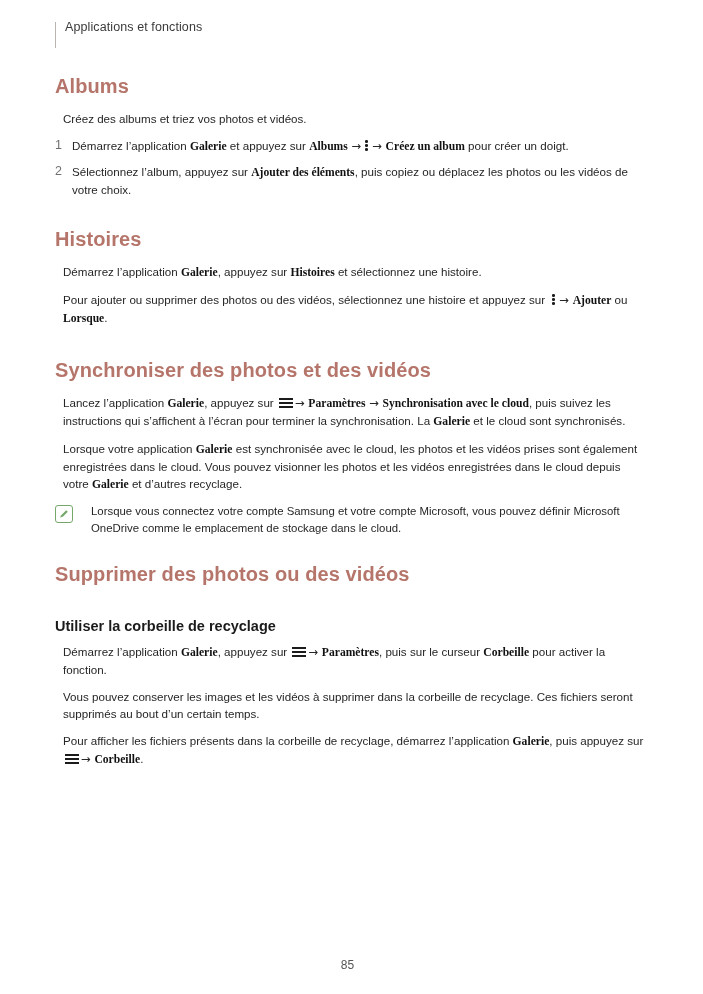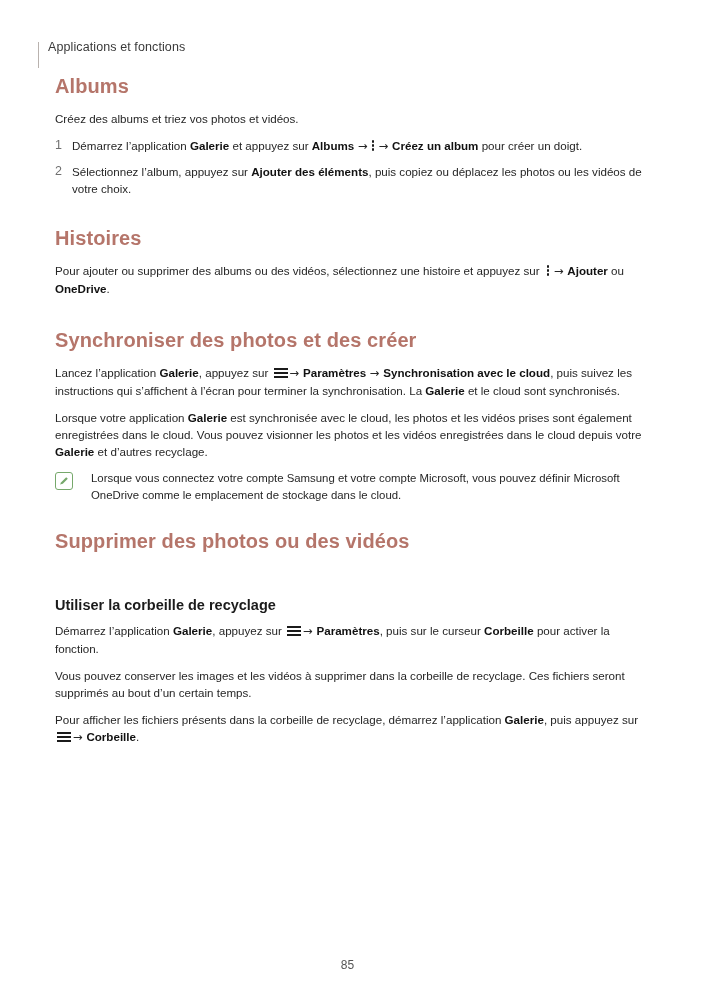--- a/index.html
+++ b/index.html
@@ -17,25 +17,24 @@
   }
   .page {
     position: relative;
     width: 703px;
     height: 994px;
     box-sizing: border-box;
   }
   
   .header {
     position: absolute;
-    left: 38px;
+    left: 55px;
     top: 20px;
     width: 600px;
     height: 30px;
-    margin-top: 20px;
   }
   .header-rule {
     position: absolute;
     left: 0;
     top: 2px;
     width: 1px;
     height: 26px;
     background: #b9b2ae;
   }
   .header-title {
@@ -58,44 +57,44 @@
     font-size: 20px;
     color: #b5756a;
     font-weight: bold;
     margin: 0 0 12px 0;
     letter-spacing: 0.1px;
   }
   h2.subsection {
     font-size: 14.5px;
     color: #1b1b1b;
     font-weight: bold;
-    margin: 16px 0 9px 0;
+    margin: 4px 0 9px 0;
   }
   p.body {
     font-size: 11.6px;
     line-height: 17px;
-    margin: 0 0 10px 0;
+    margin: 0 0 10px 8px;
     color: #262626;
   }
 
   .step {
     display: flex;
     font-size: 11.6px;
     line-height: 17px;
     margin-bottom: 8px;
   }
   .step-num {
     width: 17px;
     flex: 0 0 17px;
     color: #6f6f6f;
     font-size: 12.5px;
   }
   .step-text { flex: 1; color: #262626; }
 
-  b { font-weight: bold; color: #111; }
+  b { font-weight: bold; color: #111; font-family: Liberation Serif, serif; }
 
   
   .icon-kebab {
     display: inline-block;
     width: 9px;
     height: 13px;
     vertical-align: -2px;
     position: relative;
     margin: 0 1px;
   }
@@ -201,25 +200,26 @@
       <div class="step-text"><span>Démarrez l’application </span><b>Galerie</b><span> et appuyez sur </span><b>Albums</b><span class="arrow"> →</span><span class="icon-kebab"><i></i><i></i><i></i></span><span class="arrow">→ </span><b>Créez un album</b><span> pour créer un doigt.</span></div>
     </div>
     <div class="step">
       <div class="step-num">2</div>
       <div class="step-text"><span>Sélectionnez l’album, appuyez sur </span><b>Ajouter des éléments</b><span>, puis copiez ou déplacez les photos ou les vidéos de votre choix.</span></div>
     </div>
 
     <div class="spacer-lg"></div>
 
     <h1 class="section">Histoires</h1>
-    <p class="body"><span>Pour ajouter ou supprimer des albums ou des vidéos, sélectionnez une histoire et appuyez sur </span><span class="icon-kebab"><i></i><i></i><i></i></span><span class="arrow">→ </span><b>Ajouter</b><span> ou </span><b>OneDrive</b><span>.</span></p>
+    <p class="body"><span>Démarrez l’application </span><b>Galerie</b><span>, appuyez sur </span><b>Histoires</b><span> et sélectionnez une histoire.</span></p>
+    <p class="body"><span>Pour ajouter ou supprimer des photos ou des vidéos, sélectionnez une histoire et appuyez sur </span><span class="icon-kebab"><i></i><i></i><i></i></span><span class="arrow">→ </span><b>Ajouter</b><span> ou </span><b>Lorsque</b><span>.</span></p>
 
     <div class="spacer-lg"></div>
 
-    <h1 class="section">Synchroniser des photos et des créer</h1>
+    <h1 class="section">Synchroniser des photos et des vidéos</h1>
     <p class="body"><span>Lancez l’application </span><b>Galerie</b><span>, appuyez sur </span><span class="icon-hamburger"><i></i><i></i><i></i></span><span class="arrow">→ </span><b>Paramètres</b><span class="arrow"> → </span><b>Synchronisation avec le cloud</b><span>, puis suivez les instructions qui s’affichent à l’écran pour terminer la synchronisation. La </span><b>Galerie</b><span> et le cloud sont synchronisés.</span></p>
     <p class="body"><span>Lorsque votre application </span><b>Galerie</b><span> est synchronisée avec le cloud, les photos et les vidéos prises sont également enregistrées dans le cloud. Vous pouvez visionner les photos et les vidéos enregistrées dans le cloud depuis votre </span><b>Galerie</b><span> et d’autres recyclage.</span></p>
 
     <div class="note">
       <div class="note-icon">
         <div class="box"></div>
         <svg class="pen" viewBox="0 0 10 10" xmlns="http://www.w3.org/2000/svg">
           <path d="M1 8.5 L2.2 6.2 L7.2 1.2 L8.8 2.8 L3.8 7.8 Z" fill="#76a86b"></path>
         </svg>
       </div>

